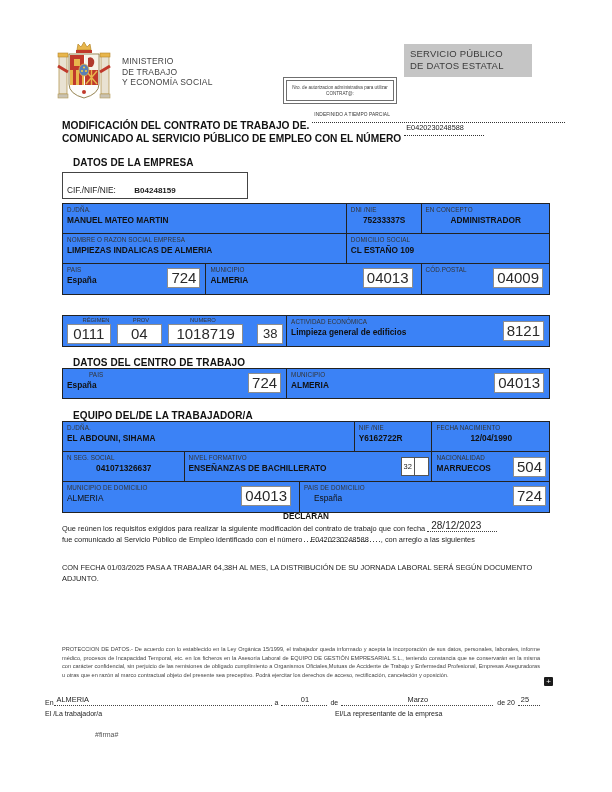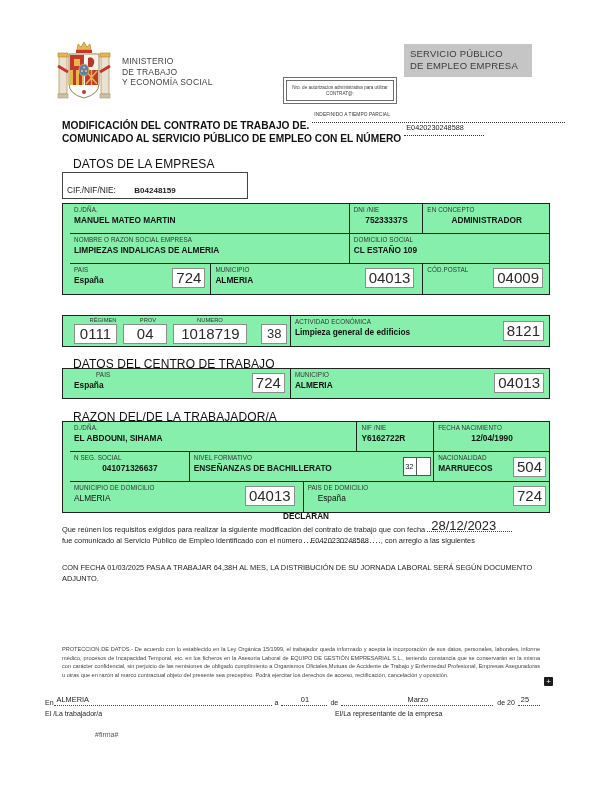--- a/index.html
+++ b/index.html
@@ -17,24 +17,24 @@
         font-size:9.5px;line-height:12px;color:#3b3b3b;letter-spacing:.2px;}
 
   
   .title{width:504px;font-weight:bold;font-size:10.2px;color:#111;}
   .title-line{display:flex;align-items:flex-start;line-height:13px;white-space:nowrap;}
   .leader{flex:1;border-bottom:1.3px dotted #333;height:3px;position:relative;margin:0 1px 2px 3px;}
   .leader-fixed{width:80px;flex:none;}
   .tiny-over{position:absolute;left:2px;bottom:1px;font-weight:normal;font-size:4.8px;color:#333;letter-spacing:.1px;}
   .num-over{position:absolute;left:2px;bottom:1px;font-weight:normal;font-size:7.3px;color:#222;}
 
-  .sec-head{font-weight:normal;font-size:12px;color:#111;letter-spacing:.1px;}
-
-  
-  .tbl{position:absolute;border:1px solid #222;background:#86efac;box-sizing:border-box;padding-left:7px;}
+  .sec-head{font-weight:bold;font-size:10px;color:#111;letter-spacing:.1px;}
+
+  
+  .tbl{position:absolute;border:1px solid #222;background:#3b82f6;box-sizing:border-box;}
   .row{display:flex;border-bottom:1px solid #222;box-sizing:border-box;}
   .row:last-child{border-bottom:none;}
   .cell{border-right:1px solid #222;box-sizing:border-box;position:relative;padding:2px 3px 1px 4px;overflow:hidden;}
   .cell:last-child{border-right:none;}
   .r30{height:30px;}
   .lbl{font-size:6.3px;color:#333;letter-spacing:.1px;}
   .val{font-size:8.3px;font-weight:bold;color:#111;margin-top:2px;}
   .val.center{text-align:center;}
   .val.normal{font-weight:normal;}
   .code-box{position:absolute;border:1px solid #8d8d8d;background:#fff;font-size:15px;
@@ -110,21 +110,21 @@
 
   <div class="abs auth-box" style="left:283px;top:77px;">
     <div class="auth-inner">
       <div>Nro. de autorizacion administrativa para utilizar</div>
       <div>CONTRAT@:</div>
     </div>
   </div>
 
   <div class="abs sepe" style="left:404px;top:44px;">
     <div>SERVICIO PÚBLICO</div>
-    <div>DE EMPLEO EMPRESA</div>
+    <div>DE DATOS ESTATAL</div>
   </div>
 
   <div class="abs title" style="left:62px;top:119px;">
     <div class="title-line">
       <span>MODIFICACIÓN DEL CONTRATO DE TRABAJO DE.</span>
       <span class="leader">
         <span class="tiny-over">INDEFINIDO A TIEMPO PARCIAL</span>
       </span>
     </div>
     <div class="title-line">
@@ -220,21 +220,21 @@
         <span class="code-box" style="right:5px;top:4px;">724</span>
       </div>
       <div class="cell" style="width:263px;">
         <div class="lbl">MUNICIPIO</div>
         <div class="val">ALMERIA</div>
         <span class="code-box" style="right:5px;top:4px;">04013</span>
       </div>
     </div>
   </div>
 
-  <div class="abs sec-head" style="left:73px;top:410px;">RAZON DEL/DE LA TRABAJADOR/A</div>
+  <div class="abs sec-head" style="left:73px;top:410px;">EQUIPO DEL/DE LA TRABAJADOR/A</div>
 
   <div class="tbl" style="left:62px;top:421px;width:488px;">
     <div class="row r30">
       <div class="cell" style="width:293px;">
         <div class="lbl">D./DÑA.</div>
         <div class="val">EL ABDOUNI, SIHAMA</div>
       </div>
       <div class="cell" style="width:78px;">
         <div class="lbl">NIF /NIE</div>
         <div class="val">Y6162722R</div>
@@ -274,21 +274,21 @@
         <div class="val normal" style="margin-left:10px;">España</div>
         <span class="code-box" style="right:3px;top:4px;">724</span>
       </div>
     </div>
   </div>
 
   <div class="abs center-head" style="left:62px;top:512px;width:488px;">DECLARAN</div>
 
   <div class="abs para" style="left:62px;top:522px;width:488px;">
     <div><span>Que reúnen los requisitos exigidos para realizar la siguiente modificación del contrato de trabajo que con fecha</span>
-      <span class="dotted-tail" style="position:relative;top:-2px;font-size:13px;">28/12/2023</span>
+      <span class="dotted-tail" style="position:relative;top:-2px;font-size:10px;">28/12/2023</span>
     </div>
     <div><span>fue comunicado al Servicio Público de Empleo identificado con el número</span>
       <span class="dot-through">E0420230248588</span><span>, con arreglo a las siguientes</span>
     </div>
   </div>
 
 
   <div class="abs para" style="left:62px;top:562px;width:488px;">CON FECHA 01/03/2025 PASA A TRABAJAR 64,38H AL MES, LA DISTRIBUCIÓN DE SU JORNADA LABORAL SERÁ SEGÚN DOCUMENTO ADJUNTO.</div>
 
   <div class="abs privacy" style="left:62px;top:645px;width:478px;">PROTECCION DE DATOS.- De acuerdo con lo establecido en la Ley Orgánica 15/1999, el trabajador queda informado y acepta la incorporación de sus datos, personales, laborales, informe médico, procesos de Incapacidad Temporal, etc. en los ficheros en la Asesoría Laboral de EQUIPO DE GESTIÓN EMPRESARIAL S.L., teniendo constancia que se conservarán en la misma con carácter confidencial, sin perjuicio de las remisiones de obligado cumplimiento a Organismos Oficiales,Mutuas de Accidente de Trabajo y Enfermedad Profesional, Empresas Aseguradoras u otras que en razón al marco contractual objeto del presente sea preceptivo. Podrá ejercitar los derechos de acceso, rectificación, cancelación y oposición.</div>

